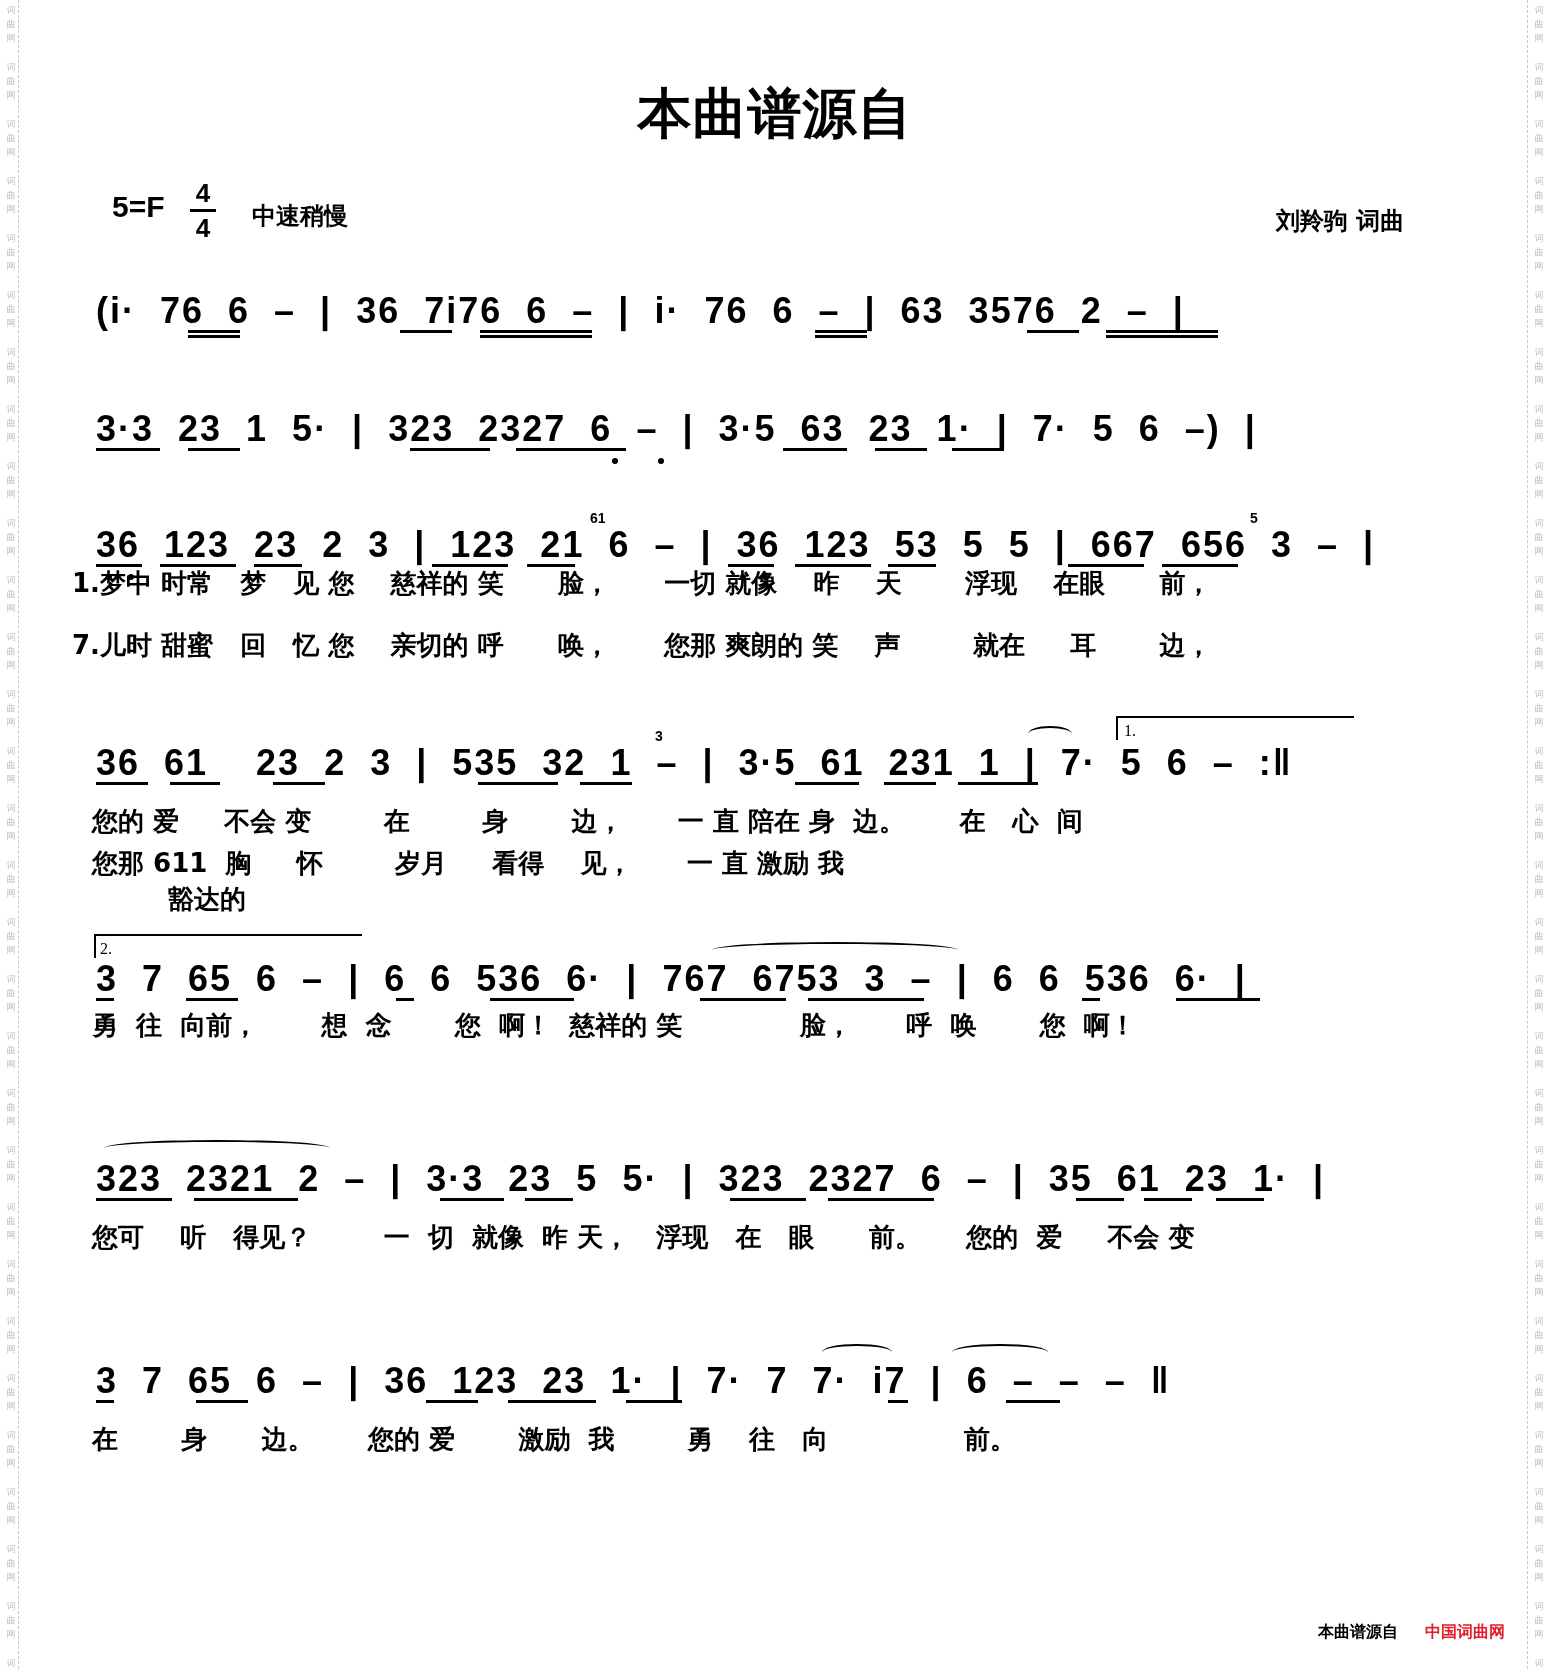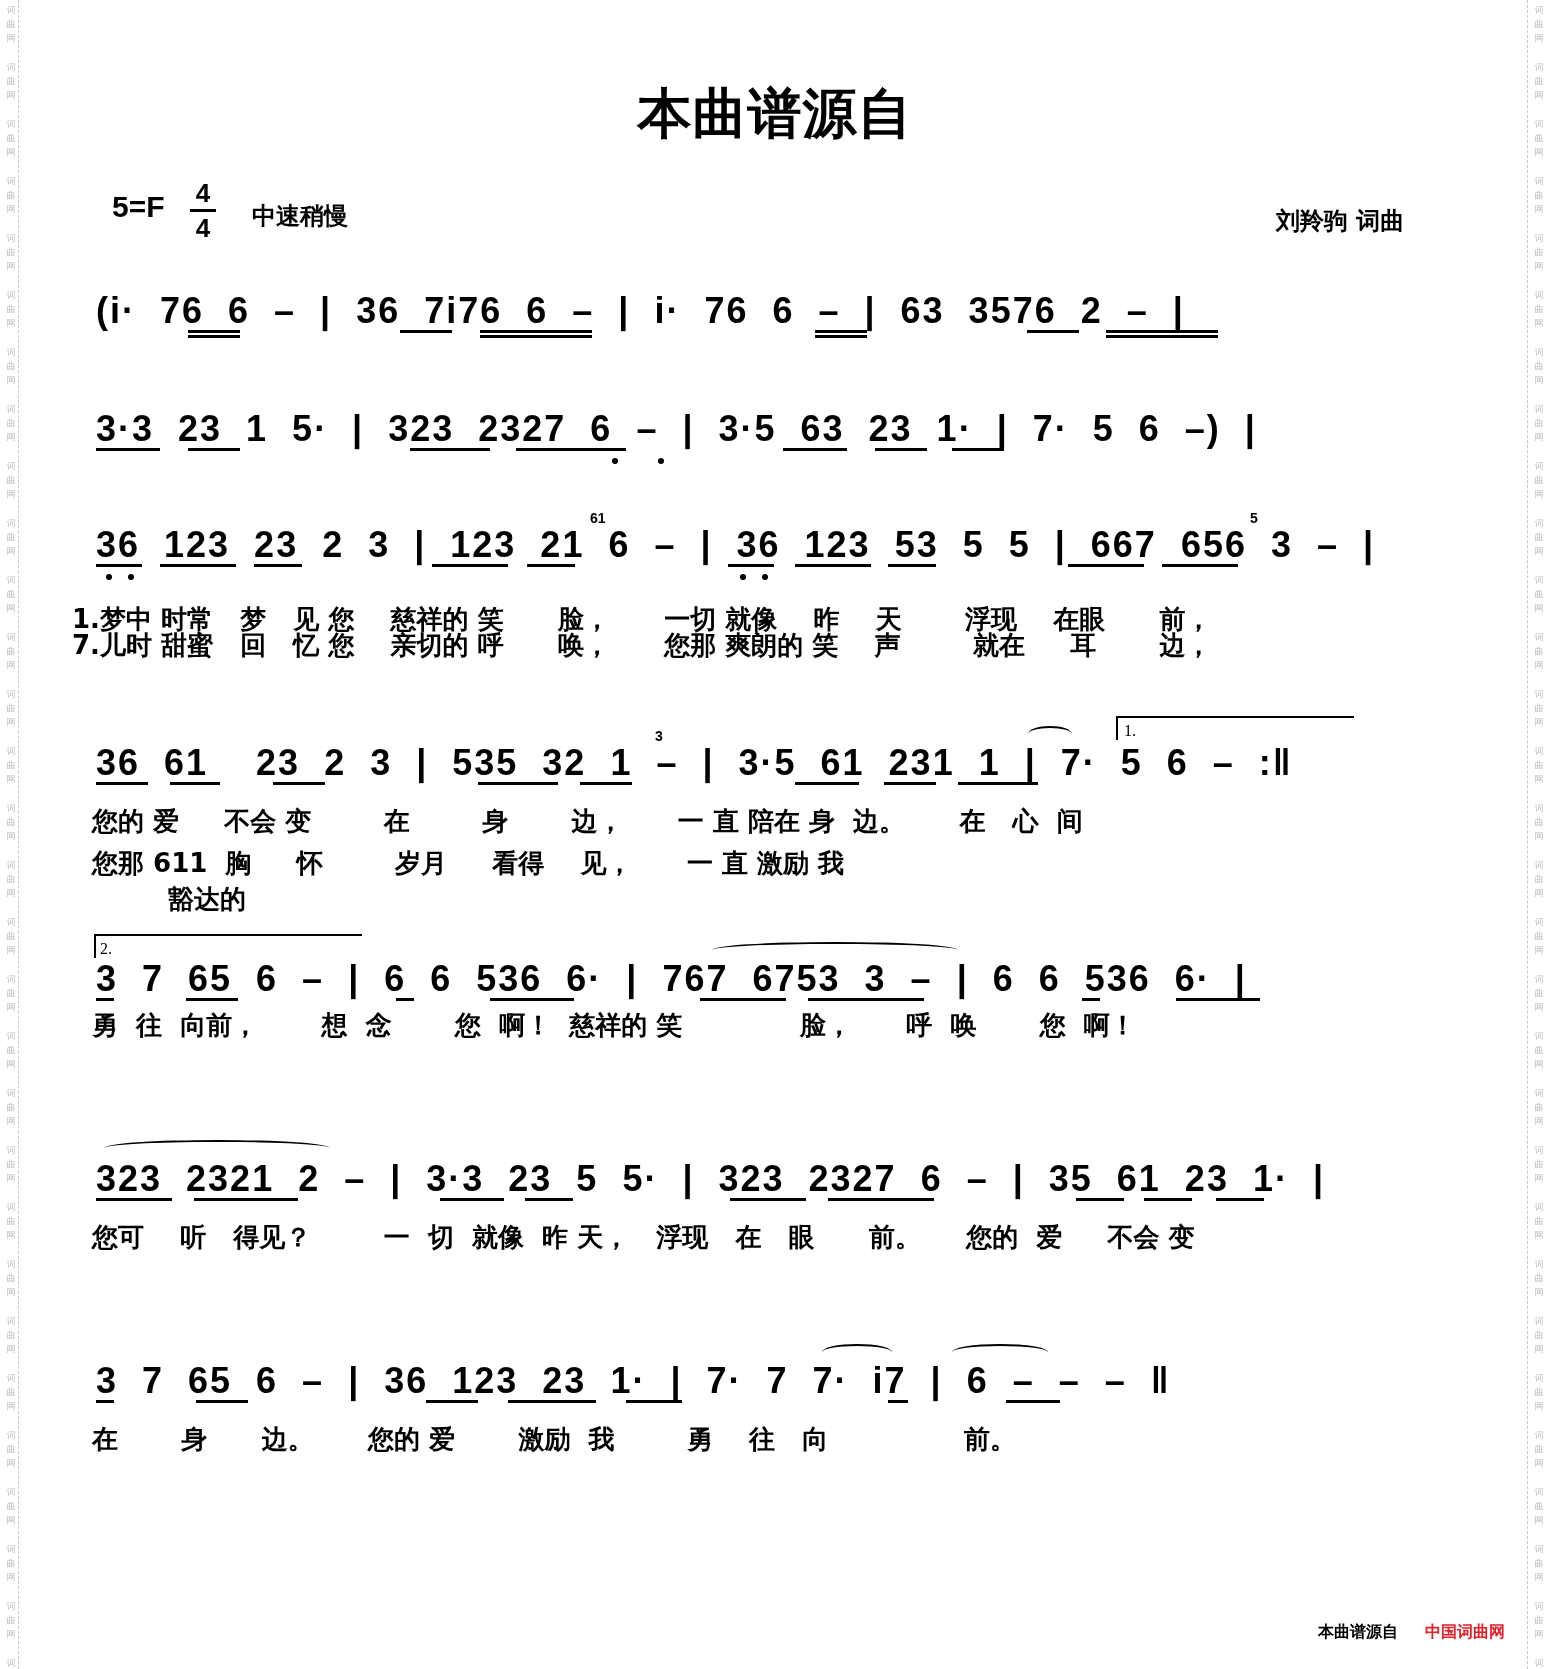--- a/index.html
+++ b/index.html
@@ -259,21 +259,21 @@
 <div class="ul" style="top:564px; left:527px; width:48px;"></div>
 <div class="ul" style="top:564px; left:728px; width:46px;"></div>
 <div class="ul" style="top:564px; left:795px; width:76px;"></div>
 <div class="ul" style="top:564px; left:888px; width:48px;"></div>
 <div class="ul" style="top:564px; left:1068px; width:76px;"></div>
 <div class="ul" style="top:564px; left:1162px; width:76px;"></div>
 <div class="dot" style="top:574px; left:106px;"></div>
 <div class="dot" style="top:574px; left:128px;"></div>
 <div class="dot" style="top:574px; left:740px;"></div>
 <div class="dot" style="top:574px; left:762px;"></div>
-<div class="lyric" style="top:602px; left:72px;">1.梦中 时常   梦   见 您    慈祥的 笑      脸，      一切 就像    昨    天       浮现    在眼      前，</div>
+<div class="lyric" style="top:566px; left:72px;">1.梦中 时常   梦   见 您    慈祥的 笑      脸，      一切 就像    昨    天       浮现    在眼      前，</div>
 <div class="lyric" style="top:628px; left:72px;">7.儿时 甜蜜   回   忆 您    亲切的 呼      唤，      您那 爽朗的 笑    声        就在     耳       边，</div>
 
 <div class="grace" style="top:728px; left:655px;">3</div>
 <div class="volta" style="top:716px; left:1116px; width:236px;"></div>
 <div class="volta-num" style="top:722px; left:1124px;">1.</div>
 <div class="slur" style="top:726px; left:1028px; width:44px;"></div>
 <div class="notes" style="top:742px; left:96px;">36  61    23  2  3  |  535  32  1  –  |  3·5  61  231  1  |  7·  5  6  –  :‖</div>
 <div class="ul" style="top:782px; left:96px; width:52px;"></div>
 <div class="ul" style="top:782px; left:170px; width:50px;"></div>
 <div class="ul" style="top:782px; left:273px; width:52px;"></div>

